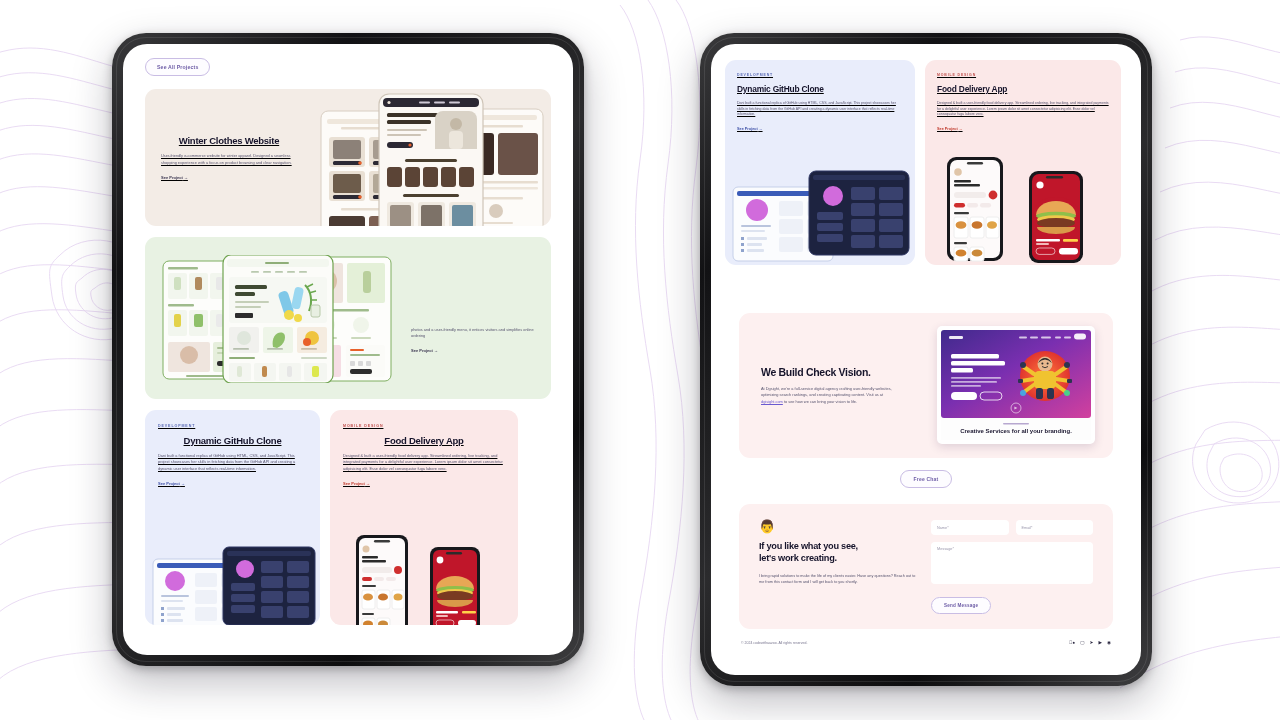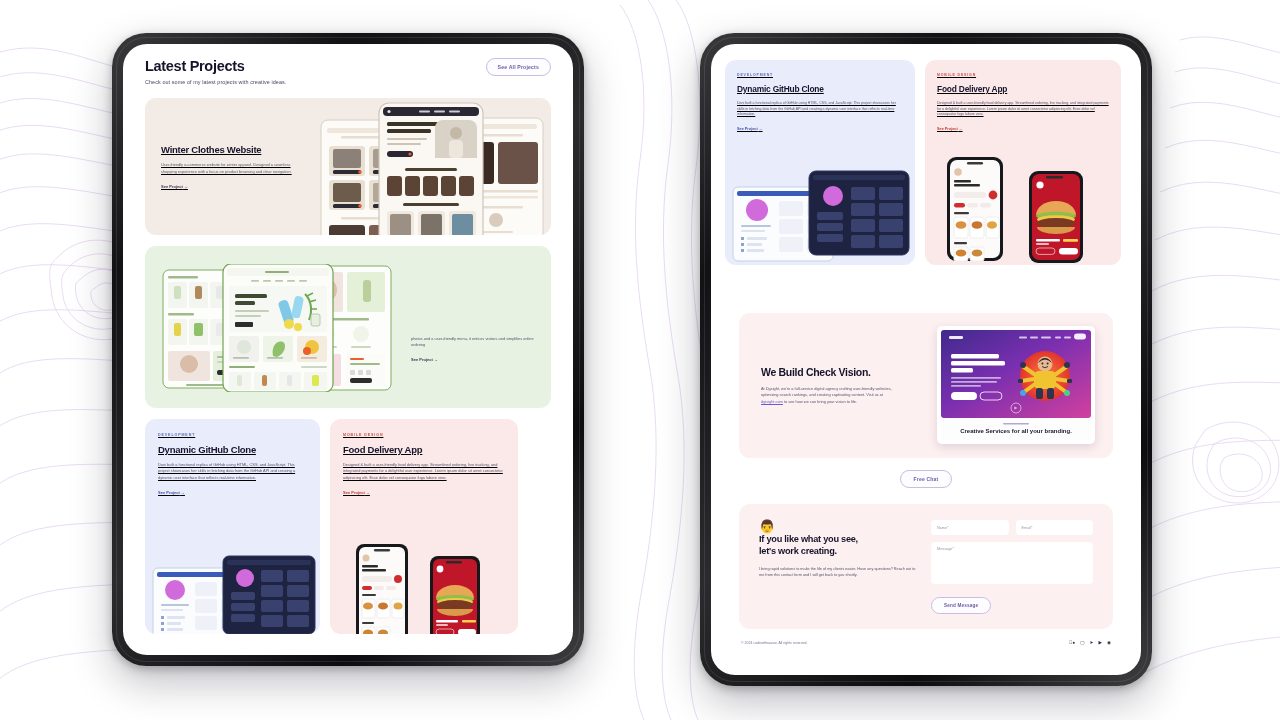--- a/index.html
+++ b/index.html
@@ -44,21 +44,21 @@
   .sec-sub { font-size: 5.4px; color: #4a4763; margin-top: 5px; letter-spacing:.1px; }
   .pill-btn {
     border: 1px solid #c9bde4; border-radius: 20px;
     color: #6d5ca6; font-size: 5.2px; font-weight: 600;
     padding: 5px 11px; background: #fdfcff; white-space: nowrap;
     letter-spacing:.15px;
   }
 
   .card { border-radius: 11px; position: relative; overflow: hidden; text-decoration: underline; }
   .kicker { font-size: 3.6px; font-weight: 700; letter-spacing: .9px; }
-  .card-h { font-size: 9.5px; font-weight: 700; color:#16142b; letter-spacing:-.25px; }
+  .card-h { font-size: 9.5px; font-weight: 700; color:#16142b; letter-spacing:-.25px;text-align:center; }
   .card-p { font-size: 3.9px; line-height: 1.62; color: #56536e; }
   .see-link { font-size: 4px; font-weight: 700; }
 
   
   #card-winter {
     margin-top: 13px; height: 137px; background: #f3ece6;
     display: flex; align-items: center;
   }
   #card-winter .txt { width: 152px; padding-left: 16px; flex: none; }
   #winter-mock { position:absolute; right: 2px; top: 0px; width: 238px; height: 160px; }
@@ -177,24 +177,20 @@
     <path d="M648 0 C 668 28, 678 92, 668 164 C 658 236, 666 306, 678 376 C 690 446, 683 526, 668 606 C 658 664, 662 702, 672 722"></path>
     <path d="M676 0 C 696 26, 706 94, 696 168 C 686 242, 694 312, 706 382 C 718 452, 711 532, 696 612 C 686 668, 690 704, 699 722"></path>
   </g>
 </svg>
 
 <div class="tablet" id="tablet-left">
   <div class="screen">
     <div class="lpad">
 
       <div class="sec-head">
-        <div>
-          <div class="sec-title">Latest Projects</div>
-          <div class="sec-sub">Check out some of my latest projects with creative ideas.</div>
-        </div>
         <div class="pill-btn">See All Projects</div>
       </div>
 
       <div class="card" id="card-winter">
         <div class="txt">
           <div class="card-h">Winter Clothes Website</div>
           <div class="card-p" style="margin-top:7px">User-friendly e-commerce website for winter apparel. Designed a seamless shopping experience with a focus on product browsing and clear navigation.</div>
           <div class="see-link" style="margin-top:9px;color:#3a3550">
             <span>See Project</span> <span>→</span>
           </div>
@@ -704,21 +700,21 @@
         </div>
       </div>
 
       <div id="freechat-row">
         <div id="free-chat">Free Chat</div>
       </div>
 
       <div id="contact-card">
         <div class="left">
           <div style="font-size:13px;line-height:1">👨</div>
-          <div class="c-h" style="margin-top:0">
+          <div class="c-h" style="margin-top:7px">
             <div>If you like what you see,</div>
             <div>let's work creating.</div>
           </div>
           <div class="c-p">I bring rapid solutions to make the life of my clients easier. Have any questions? Reach out to me from this contact form and I will get back to you shortly.</div>
         </div>
         <div style="flex:1">
           <div class="frow">
             <div class="field" style="flex:1">Name*</div>
             <div class="field" style="flex:1">Email*</div>
           </div>

